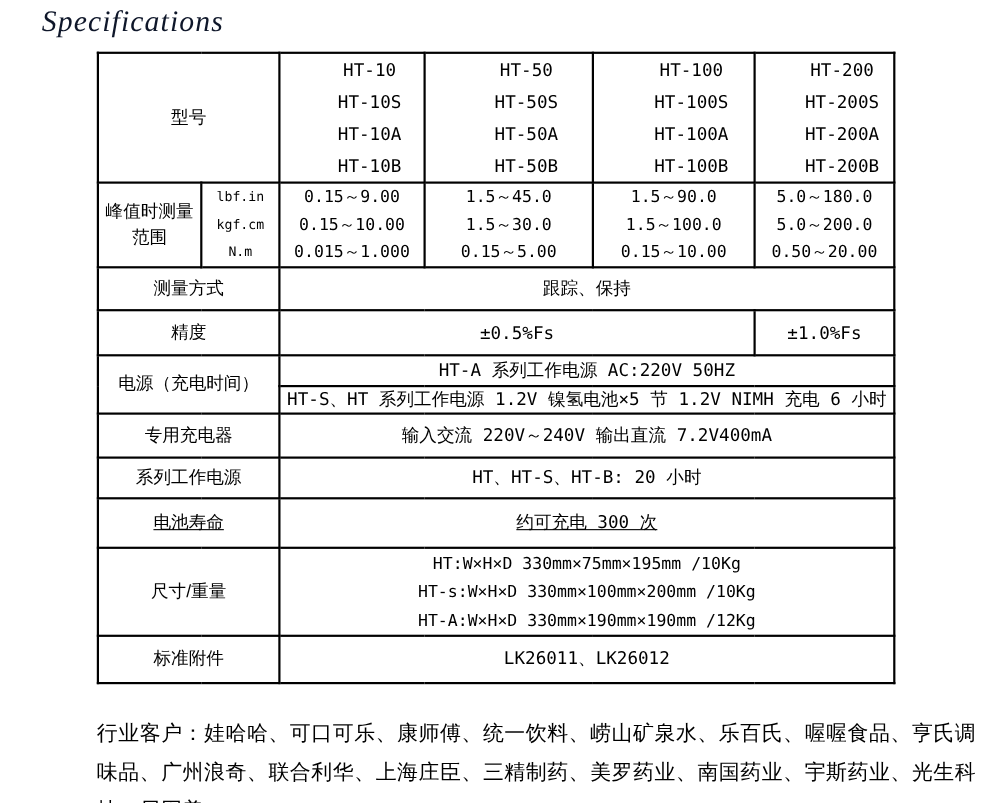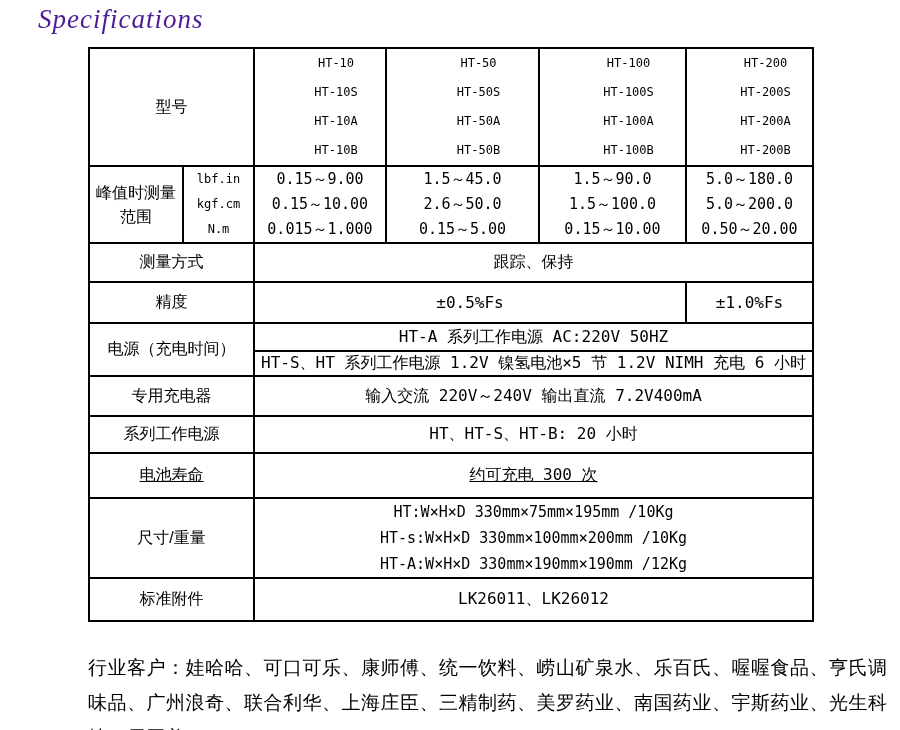--- a/index.html
+++ b/index.html
@@ -16,21 +16,21 @@
     font-weight:bold; font-size:25px; letter-spacing:3px;
     padding:2px 14px 4px 14px; line-height:1.15; white-space:nowrap;
   }
   .fret { position:absolute; width:24px; height:24px; background:#fff; }
   .fret svg { display:block; width:100%; height:100%; }
   .fret path { fill:none; stroke:#F7A11C; stroke-width:2.4; }
   .fret-tl { top:-12px; left:-14px; }
   .fret-br { bottom:-12px; right:-14px; transform:rotate(180deg); }
   .subtitle {
     margin-left:28px; font-family:"Liberation Serif", serif; font-style:italic;
-    color:#4c1d95; font-size:27px; letter-spacing:1px;
+    color:#0f172a; font-size:27px; letter-spacing:1px;
   }
 
   
   .spec-table {
     position:absolute; top:47px; left:88px; width:724px;
     border-collapse:collapse; table-layout:fixed;
   }
   .spec-table td {
     border:2px solid #000; padding:0; text-align:center; vertical-align:middle;
     font-size:16px; overflow:hidden;
@@ -40,21 +40,21 @@
   .thin-right { border-right:1px solid #000; }
   .thin-left  { border-left:1px solid #000; }
   .sub-top    { border-bottom:1px solid #000; }
   .sub-bottom { border-top:1px solid #000; }
 
   .r1  { height:116px; } .r2  { height:77px; } .r3 { height:39px; }
   .r4  { height:41px;padding-left:47px; }  .r5a { height:28px; } .r5b{ height:25px; }
   .r6  { height:40px;border-radius:20px; }  .r7  { height:37px; } .r8 { height:45px;text-decoration:underline; }
   .r9  { height:78px; }  .r10 { height:43px; }
 
-  .model-line { line-height:29px; font-size:12px;margin-left:32px; }
+  .model-line { line-height:29px; font-size:16px;margin-left:32px; }
   .range-line { line-height:25px; font-size:15px; }
   .unit-line  { line-height:25px; font-size:12px; }
   .size-line  { line-height:26px; font-size:15px; }
   .label-2line div { line-height:24px; }
 
   
   .footer-text {
     position:absolute; top:631px; left:88px; width:812px;
     font-size:19px; line-height:35px; letter-spacing:0.5px; text-align:left;
   }
@@ -117,21 +117,21 @@
           <div class="unit-line">kgf.cm</div>
           <div class="unit-line">N.m</div>
         </td>
         <td class="first-data mono">
           <div class="range-line">0.15～9.00</div>
           <div class="range-line">0.15～10.00</div>
           <div class="range-line">0.015～1.000</div>
         </td>
         <td class="mono">
           <div class="range-line">1.5～45.0</div>
-          <div class="range-line">2.6～50.0</div>
+          <div class="range-line">1.5～30.0</div>
           <div class="range-line">0.15～5.00</div>
         </td>
         <td class="mono">
           <div class="range-line">1.5～90.0</div>
           <div class="range-line">1.5～100.0</div>
           <div class="range-line">0.15～10.00</div>
         </td>
         <td class="mono">
           <div class="range-line">5.0～180.0</div>
           <div class="range-line">5.0～200.0</div>

